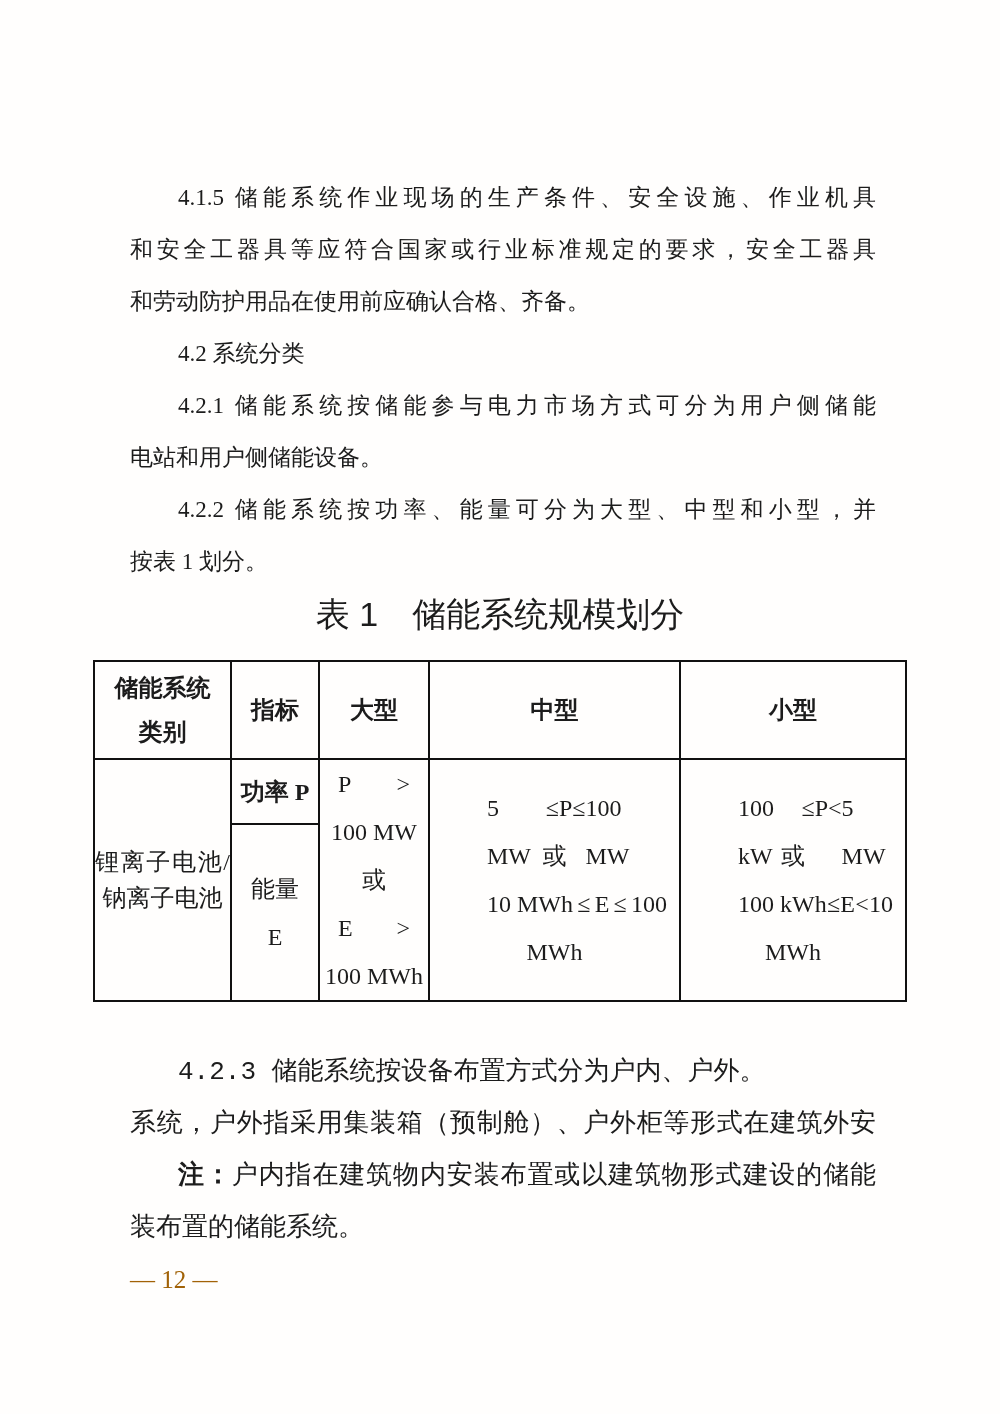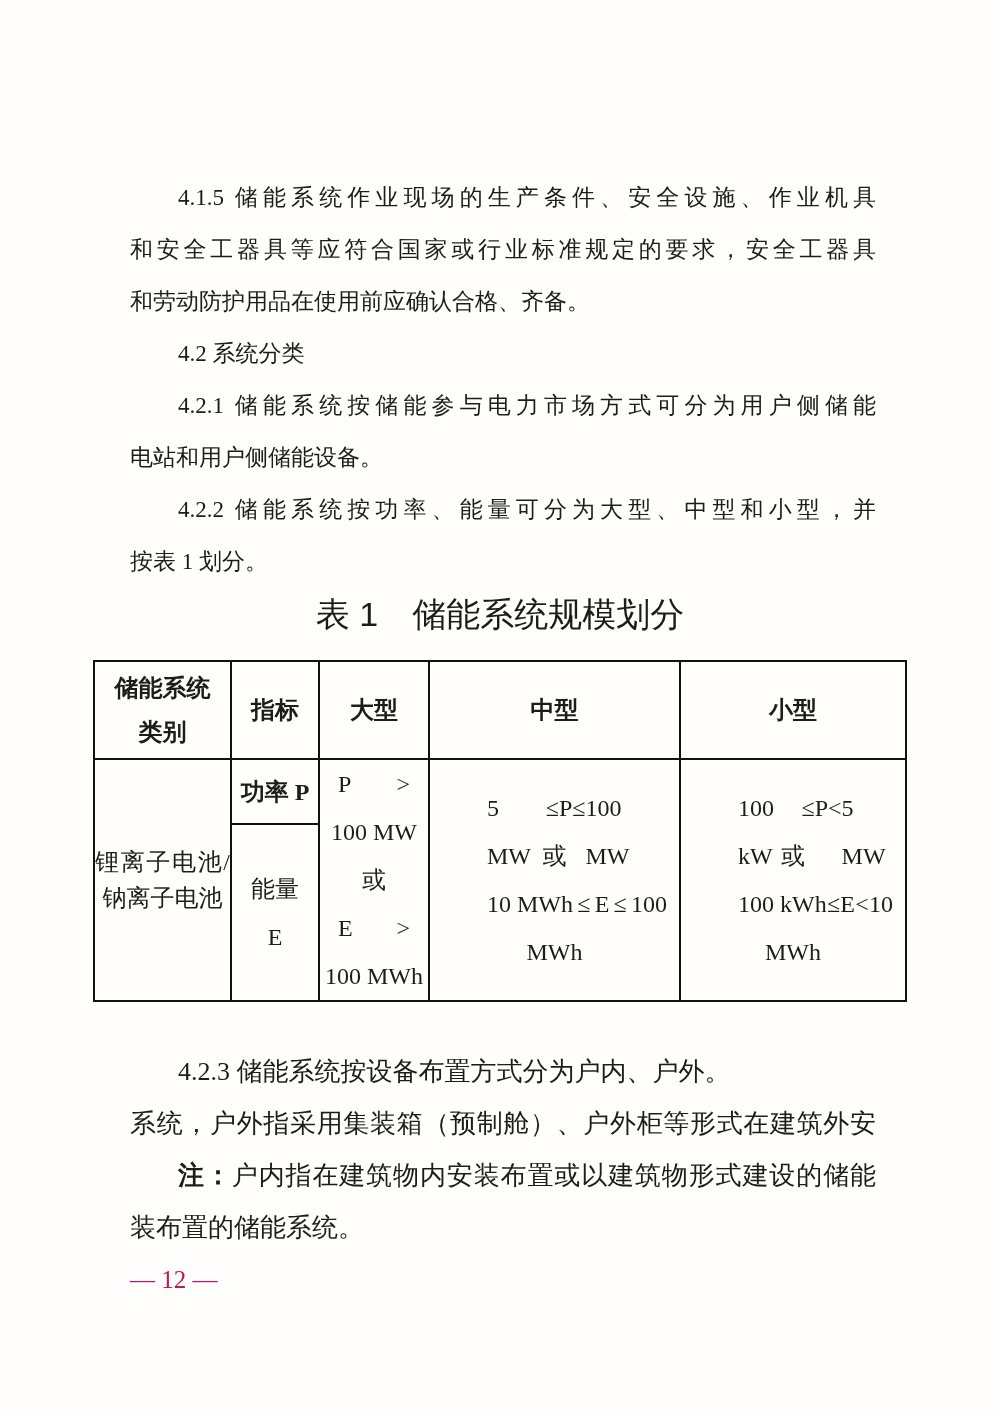--- a/index.html
+++ b/index.html
@@ -89,26 +89,27 @@
   }
   .pad-lg{padding:0 18px;}
   .pad-md{padding:0 12px;margin-left:45px;}
   
   .text-block2{
     width:746px;
     margin-left:130px;
     margin-top:44px;
     font-size:26px;
     line-height:52px;
+    font-family:Liberation Mono, monospace;
   }
   .footer{
     margin:8px 0 0 130px;
     font-size:25px;
     line-height:36px;
-    color:#be185d;
+    color:#a16207;
   }
 </style>
 </head>
 <body>
 
 <div class="page">
 
   <div class="text-block">
     <div>
       <div class="ln ind">4.1.5 储能系统作业现场的生产条件、安全设施、作业机具</div>

